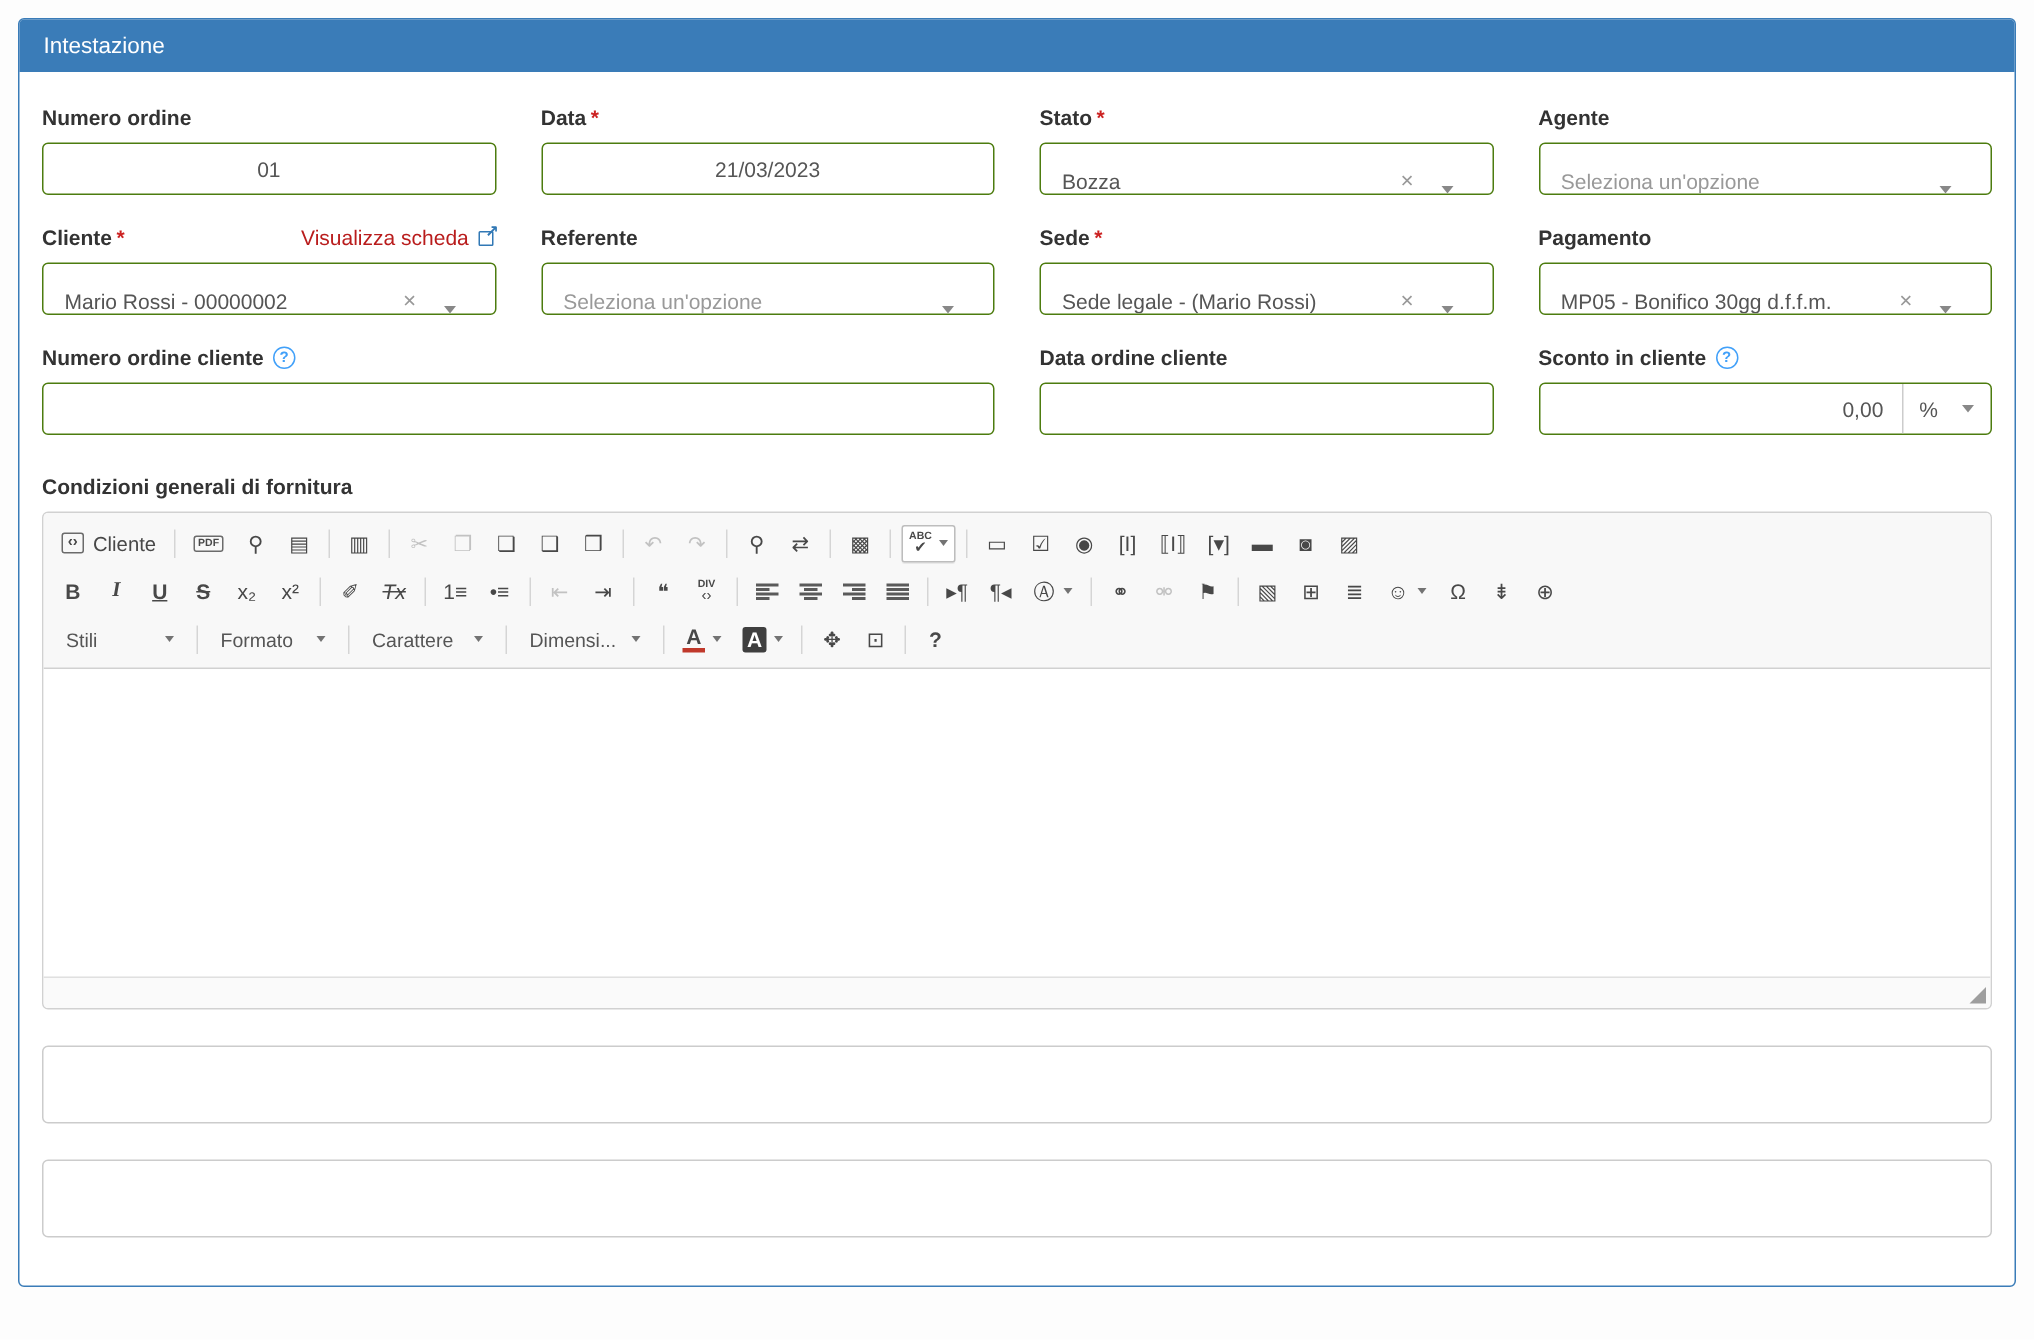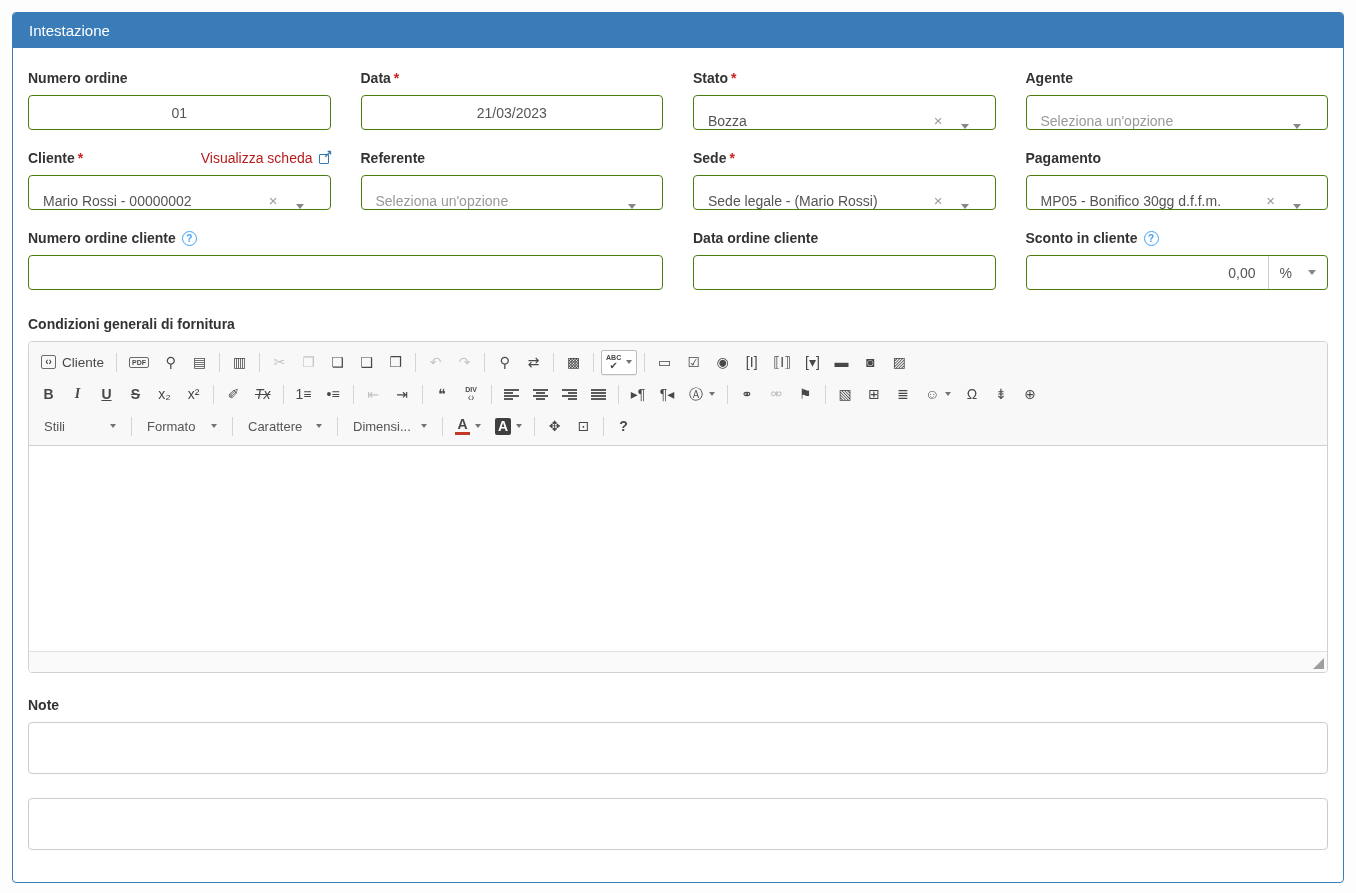--- a/index.html
+++ b/index.html
@@ -552,21 +552,20 @@
             </a>
           </div>
         </div>
       <div class="econtent" contenteditable="true" data-name="editor-content" style=""></div>
       <div class="efooter" data-name="editor-footer">
         <span class="eresize" data-name="editor-resize-handle"></span>
       </div>
     </div>
 
     <div class="notes-block" data-name="field-note">
-      <div class="seclabel" style="margin-top:0;" data-name="note-label">Note</div>
       <textarea class="nta" data-name="note-textarea" style=""></textarea>
     </div>
 
     <div class="notes-block" data-name="field-note-interne">
       <textarea class="nta" data-name="note-interne-textarea" style=""></textarea>
     </div>
 
   </div>
 </div>
 

